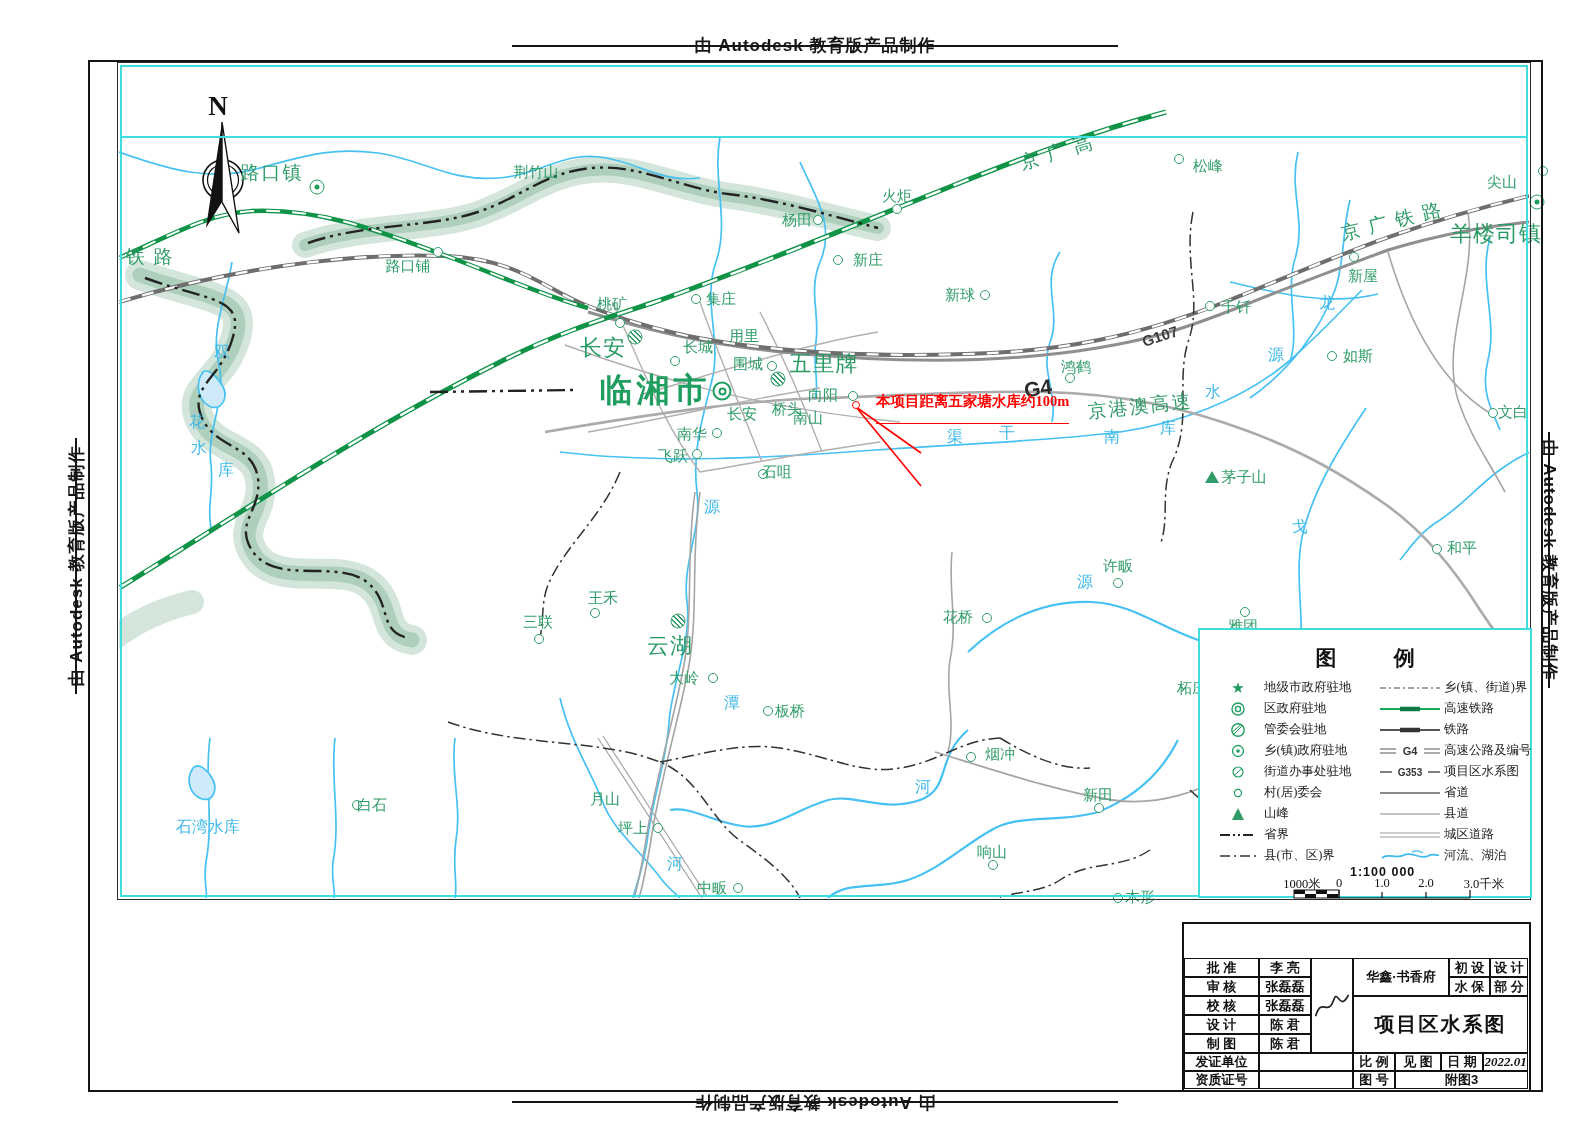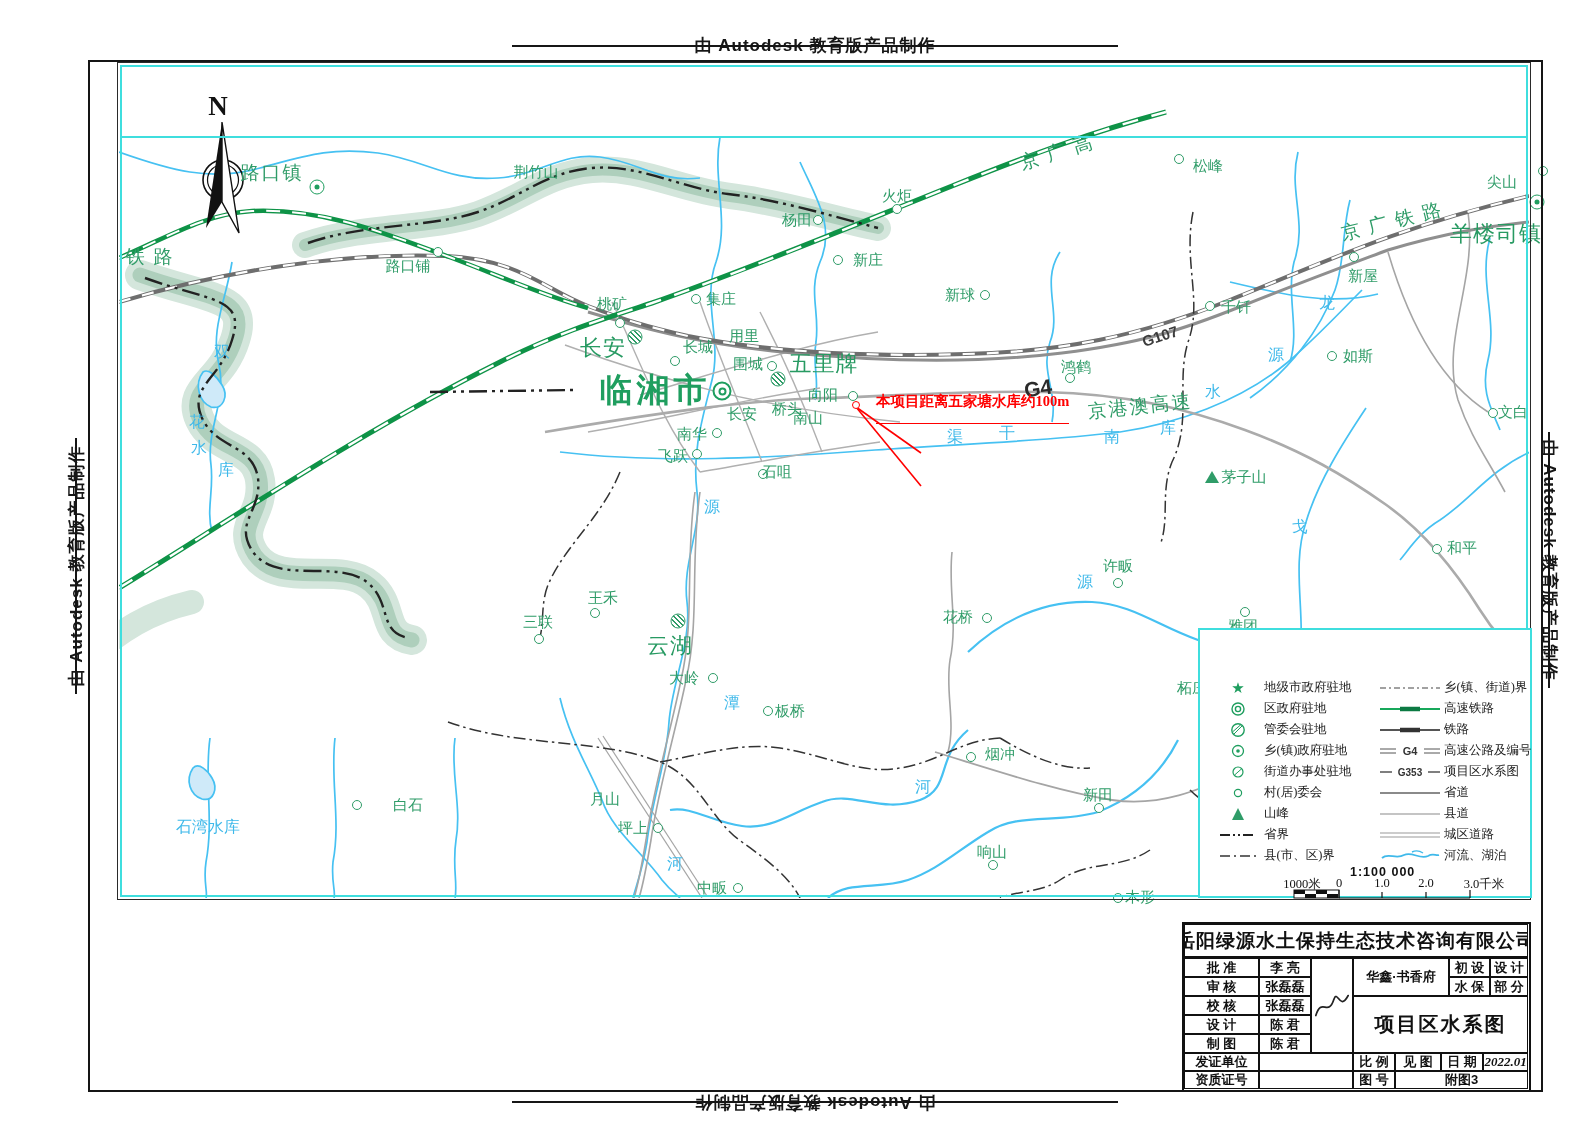--- a/index.html
+++ b/index.html
@@ -260,21 +260,21 @@
       <span class="lbl g-xl2" style="left: 670px; top: 646px; transform: translate(-50%, -50%);">云湖</span>
       <span class="lbl g" style="left: 684px; top: 678px; transform: translate(-50%, -50%);">大岭</span>
       <span class="lbl g" style="left: 790px; top: 711px; transform: translate(-50%, -50%);">板桥</span>
       <span class="lbl g" style="left: 1000px; top: 754px; transform: translate(-50%, -50%);">烟冲</span>
       <span class="lbl g" style="left: 1098px; top: 795px; transform: translate(-50%, -50%);">新田</span>
       <span class="lbl g" style="left: 992px; top: 852px; transform: translate(-50%, -50%);">响山</span>
       <span class="lbl g" style="left: 1140px; top: 897px; transform: translate(-50%, -50%);">木形</span>
       <span class="lbl g" style="left: 712px; top: 888px; transform: translate(-50%, -50%);">中畈</span>
       <span class="lbl g" style="left: 633px; top: 828px; transform: translate(-50%, -50%);">坪上</span>
       <span class="lbl g" style="left: 605px; top: 799px; transform: translate(-50%, -50%);">月山</span>
-      <span class="lbl g" style="left: 372px; top: 805px; transform: translate(-50%, -50%); margin-left: 36px;">白石</span>
+      <span class="lbl g" style="left: 372px; top: 805px; transform: translate(-50%, -50%);">白石</span>
       <span class="lbl b" style="left: 208px; top: 827px; transform: translate(-50%, -50%);">石湾水库</span>
       <span class="lbl b" style="left: 222px; top: 352px; transform: translate(-50%, -50%);">双</span>
       <span class="lbl b" style="left: 197px; top: 422px; transform: translate(-50%, -50%);">花</span>
       <span class="lbl b" style="left: 199px; top: 448px; transform: translate(-50%, -50%);">水</span>
       <span class="lbl b" style="left: 226px; top: 470px; transform: translate(-50%, -50%);">库</span>
       <span class="lbl b" style="left: 1327px; top: 303px; transform: translate(-50%, -50%);">龙</span>
       <span class="lbl b" style="left: 1276px; top: 355px; transform: translate(-50%, -50%);">源</span>
       <span class="lbl b" style="left: 1213px; top: 392px; transform: translate(-50%, -50%);">水</span>
       <span class="lbl b" style="left: 1168px; top: 428px; transform: translate(-50%, -50%);">库</span>
       <span class="lbl b" style="left: 1112px; top: 437px; transform: translate(-50%, -50%);">南</span>
@@ -290,20 +290,21 @@
 
   <div class="lbl" style="left:218px;top:106px;color:#111;font-size:27px;font-weight:bold;">N</div>
 
   <div class="red-note" style="left:876px;top:392px;">本项目距离五家塘水库约100m</div>
 
   <div class="abs map-cyan"></div>
   <div class="abs cyan-inner-line"></div>
   <div class="abs map-black"></div>
 
   <div class="abs legend">
+    <div class="lg-title">图 例</div>
     <div class="lg-col left" id="lg-left">
         <div class="lg-row">
           <span class="lg-ic">
             <svg width="40" height="16">
               <text x="20" y="13" text-anchor="middle" font-size="15" fill="#1f9e5f">★</text>
             </svg>
           </span>
           <span class="lg-tx">地级市政府驻地</span>
         </div>
         <div class="lg-row">
@@ -476,21 +477,20 @@
         <rect x="127" y="6" width="11" height="4" fill="#111"></rect>
       <line x1="139" y1="10" x2="270" y2="10" stroke="#111" stroke-width="1.2"></line>
       <line x1="139" y1="2" x2="139" y2="10" stroke="#111" stroke-width="1.2"></line>
       <line x1="182" y1="4" x2="182" y2="10" stroke="#111" stroke-width="1.2"></line>
       <line x1="226" y1="4" x2="226" y2="10" stroke="#111" stroke-width="1.2"></line>
       <line x1="270" y1="2" x2="270" y2="10" stroke="#111" stroke-width="1.2"></line>
     </svg>
   </div>
 
   <div class="abs tb">
-    <div class="tb-cell tb-company" style="left:0;top:0;width:344px;height:34px;">岳阳绿源水土保持生态技术咨询有限公司</div>
 
     <div class="tb-cell" style="left:0;top:34;width:75px;height:19px;top:34px;">批 准</div>
     <div class="tb-cell" style="left:75px;top:34px;width:52px;height:19px;">李 亮</div>
     <div class="tb-cell" style="left:0;top:53px;width:75px;height:19px;">审 核</div>
     <div class="tb-cell" style="left:75px;top:53px;width:52px;height:19px;">张磊磊</div>
     <div class="tb-cell" style="left:0;top:72px;width:75px;height:19px;">校 核</div>
     <div class="tb-cell" style="left:75px;top:72px;width:52px;height:19px;">张磊磊</div>
     <div class="tb-cell" style="left:0;top:91px;width:75px;height:19px;">设 计</div>
     <div class="tb-cell" style="left:75px;top:91px;width:52px;height:19px;">陈 君</div>
     <div class="tb-cell" style="left:0;top:110px;width:75px;height:19px;">制 图</div>

